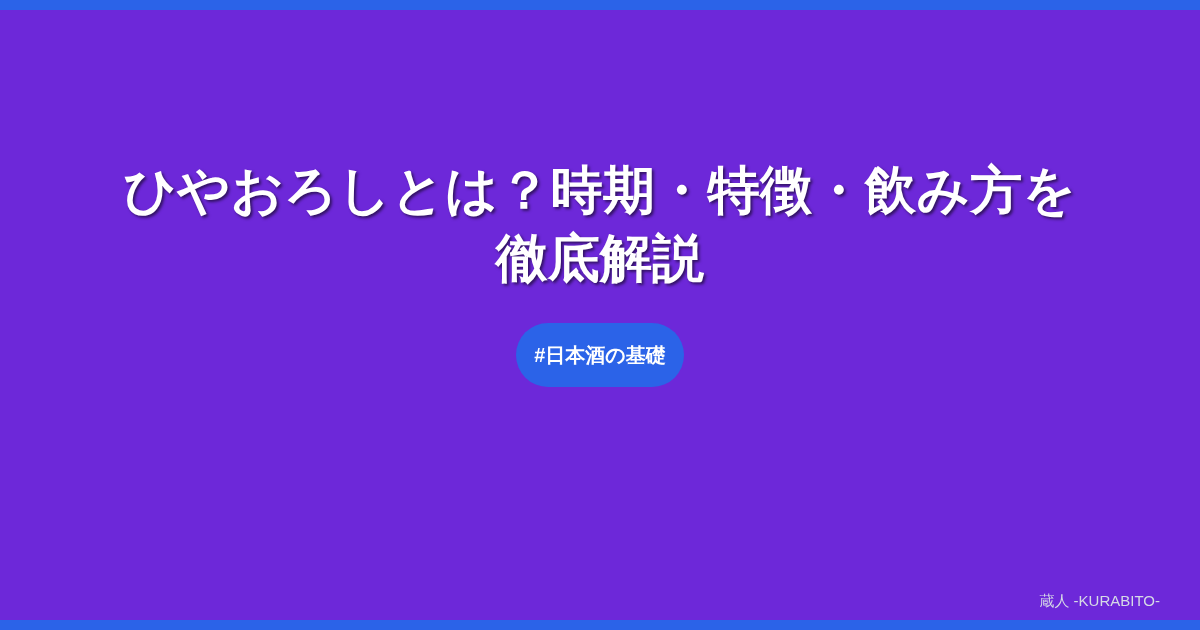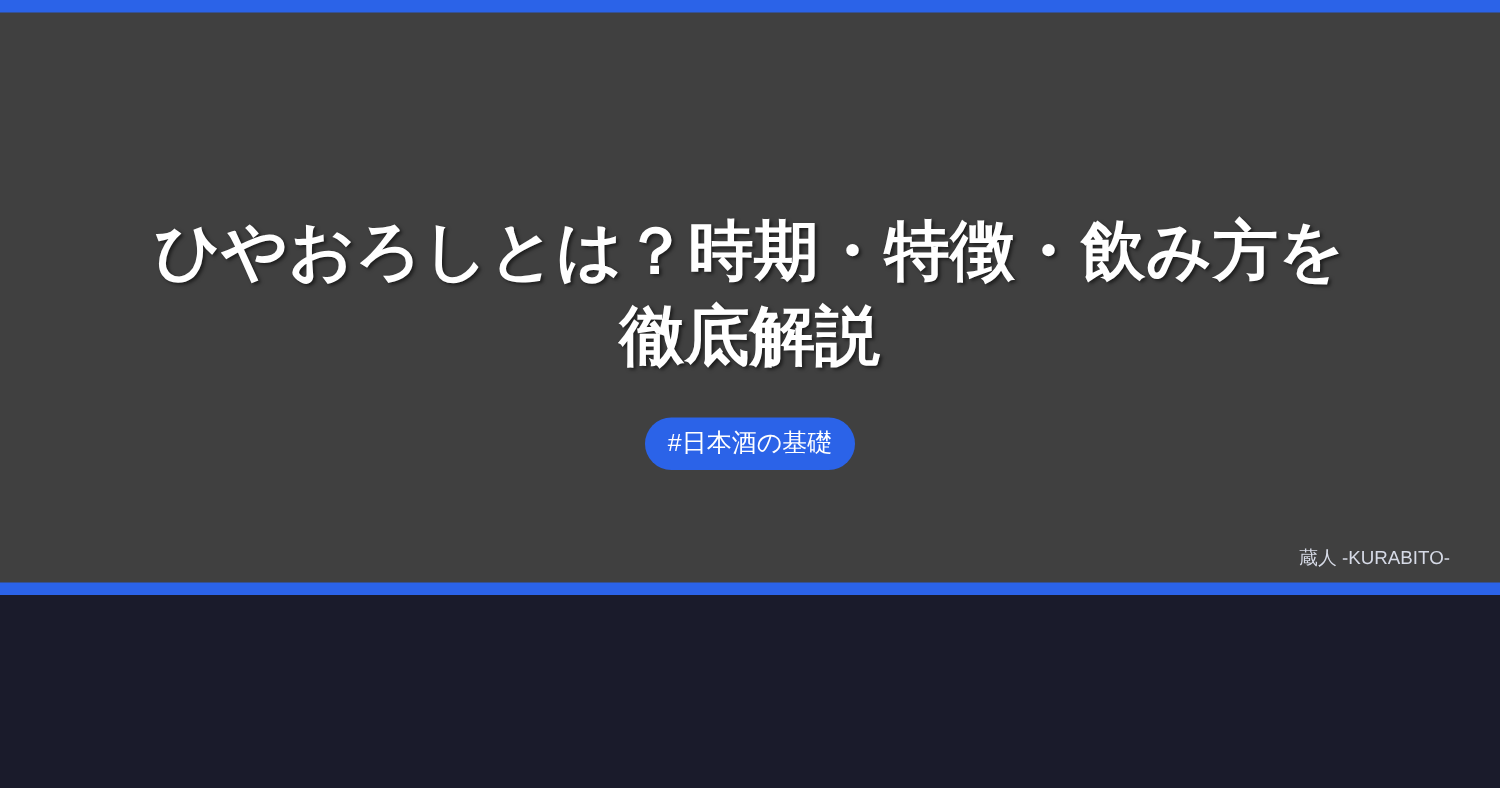--- a/index.html
+++ b/index.html
@@ -11,23 +11,23 @@
     width: 1200px;
     height: 630px;
     overflow: hidden;
     background: #1a1b2b;
     font-family: "Liberation Sans", "DejaVu Sans", sans-serif;
   }
 
   .card {
     position: relative;
     width: 1200px;
-    height: 476px;
+    height: 630px;
     box-sizing: border-box;
-    background: #404040;
+    background: #6d28d9;
     display: flex;
     flex-direction: column;
     align-items: center;
     justify-content: flex-start;
     overflow: hidden;
   }
 
   
   .accent-bar {
     position: absolute;
@@ -76,27 +76,27 @@
     align-items: center;
     justify-content: center;
     gap: 10px;
   }
 
   .tag {
     display: inline-flex;
     align-items: center;
     justify-content: center;
     height: 34px;
-    padding: 4px 18px;
+    padding: 15px 18px;
     border-radius: 999px;
     background: #2b63e8;
     color: #ffffff;
     font-size: 20px;
     line-height: 1;
-    font-weight: 400;
+    font-weight: 700;
     white-space: nowrap;
   }
 
   .site-name {
     position: absolute;
     right: 40px;
     bottom: 22px;
     margin: 0;
     color: #d6dae6;
     font-size: 15px;

